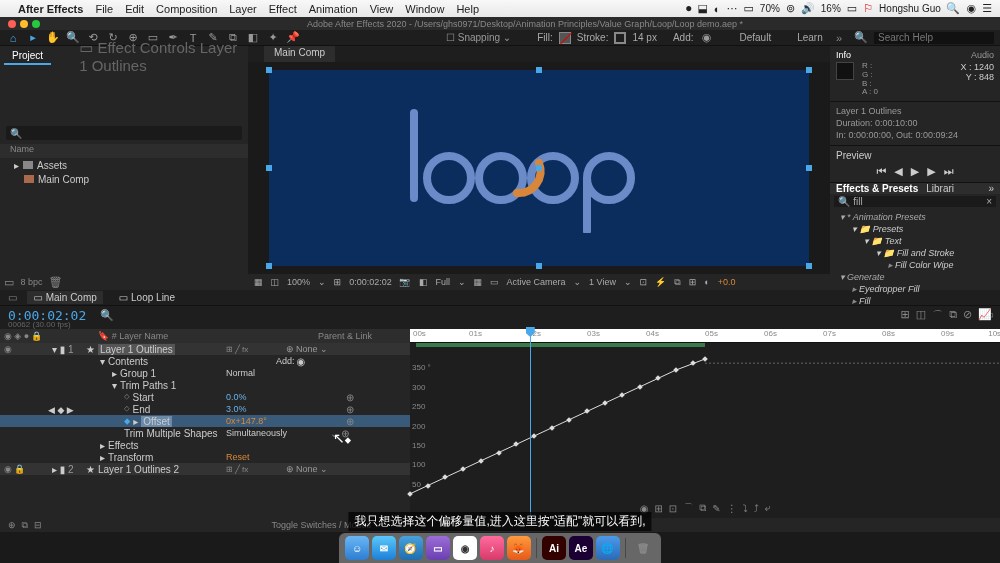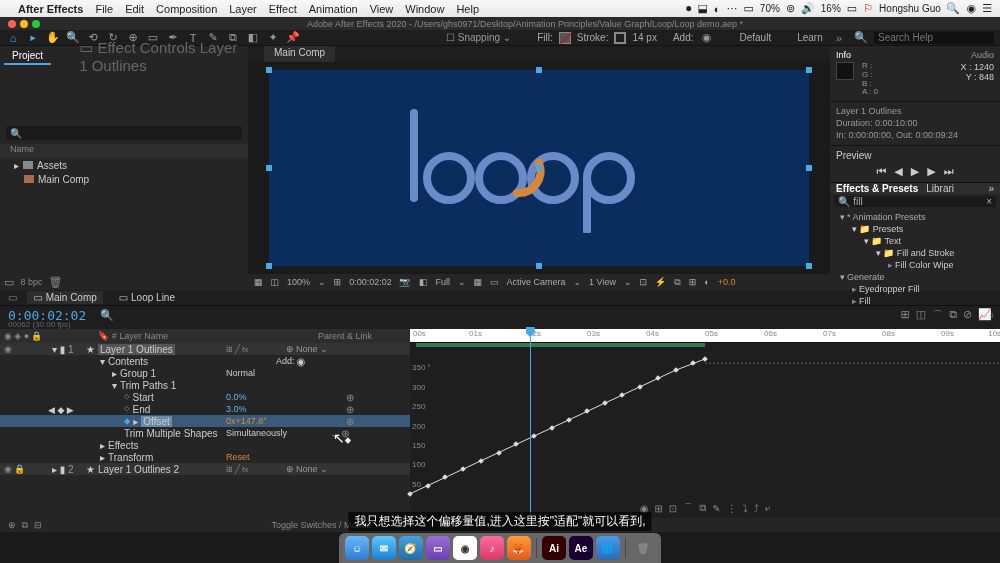--- a/index.html
+++ b/index.html
@@ -57,21 +57,21 @@
 .info-box { padding: 4px 6px; border-bottom: 1px solid #111; }
 .info-row { display: flex; justify-content: space-between; color: #999; font-size: 9px; }
 .layer-info { padding: 4px 6px; border-bottom: 1px solid #111; color: #999; font-size: 9px; line-height: 1.3; }
 .preview-panel { padding: 4px 6px; border-bottom: 1px solid #111; }
 .preview-controls { display: flex; justify-content: center; gap: 8px; margin-top: 4px; color: #ccc; font-size: 11px; }
 .ep-header { height: 18px; background: #2d2d2d; display: flex; align-items: center; padding: 0 6px; font-size: 10px; }
 .ep-header .tab { margin-right: 8px; }
 .ep-header .tab.active { color: #fff; font-weight: bold; }
 .ep-search { margin: 2px 4px; height: 14px; background: #1a1a1a; display: flex; align-items: center; justify-content: space-between; padding: 0 4px; color: #aaa; font-size: 10px; }
 .ep-tree { padding: 2px 4px; }
-.ep-item { padding: 1px 0 1px 10px; color: #ccc; font-size: 9px; }
+.ep-item { padding: 1px 0 1px 10px; color: #ccc; font-size: 9px; font-style: italic; }
 .ep-item.l1 { padding-left: 6px; color: #aaa; }
 .ep-item.l2 { padding-left: 18px; }
 .ep-item.l3 { padding-left: 30px; }
 .ep-item.l4 { padding-left: 42px; }
 .ep-preset::before { content: "▸ "; color: #888; }
 
 
 .timeline { height: 242px; background: #1e1e1e; display: flex; flex-direction: column; }
 .tl-tabs { height: 16px; display: flex; align-items: center; padding-left: 8px; gap: 10px; font-size: 10px; border-bottom: 1px solid #111; }
 .tl-tab { color: #ccc; padding: 1px 6px; }

